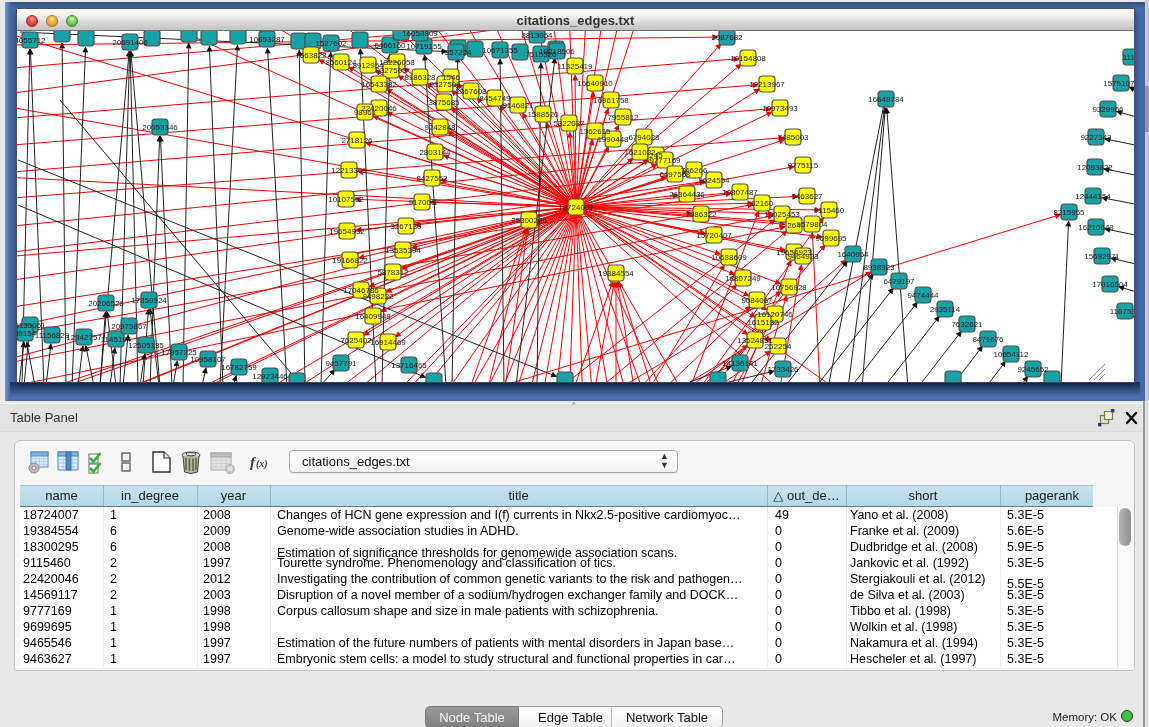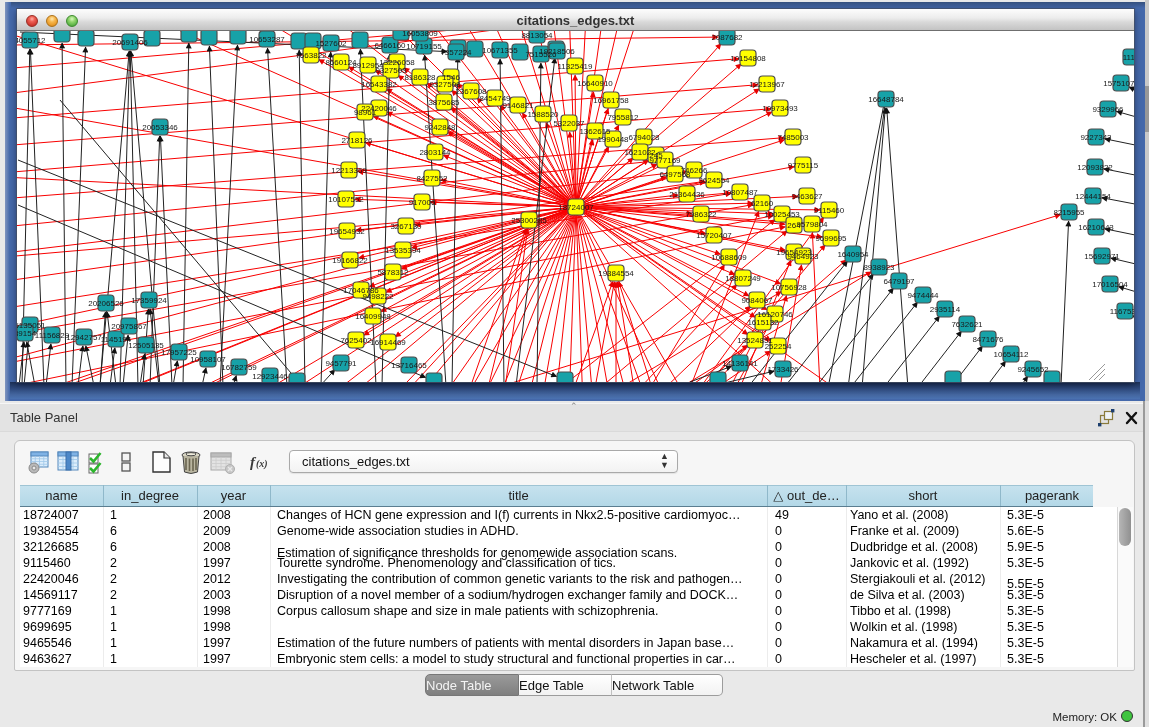--- a/index.html
+++ b/index.html
@@ -42,21 +42,21 @@
 
 #rows { left:20px; top:507px; width:1097px; height:160px; background:#fff; font-size:12.5px; color:#000; }
 .tr { position:absolute; height:16px; width:1097px; }
 .td { position:absolute; white-space:nowrap; overflow:hidden; }
 .cline { position:absolute; top:0; width:1px; height:160px; background:#ececec; }
 
 #vsb { left:1117px; top:507px; width:16px; height:160px; background:#fafafa; border-left:1px solid #d8d8d8; }
 #vsbthumb { left:1119px; top:508px; width:12px; height:38px; background:linear-gradient(90deg,#b6b6b6,#909090); border-radius:6px; }
 
 
-.tab { position:absolute; top:674px; height:22px; font-size:13px; line-height:21px; border:1px solid #9c9c9c; background:linear-gradient(180deg,#ffffff,#f2f2f2); color:#111; }
+.tab { position:absolute; top:706px; height:22px; font-size:13px; text-align:center; line-height:21px; border:1px solid #9c9c9c; background:linear-gradient(180deg,#ffffff,#f2f2f2); color:#111; }
 #tab1 { left:425px; width:94px; border-radius:5px 0 0 5px; background:linear-gradient(180deg,#9a9a9a,#7f7f7f); color:#f4f4f4; border-color:#777; }
 #tab2 { left:519px; width:104px; border-left:none; }
 #tab3 { left:611px; width:112px; border-left:1px solid #c0c0c0; border-radius:0 5px 5px 0; }
 
 #memtext { left:1042px; top:711px; width:75px; text-align:right; font-size:11.5px; color:#222; }
 #memdot { left:1121px; top:710px; width:12px; height:12px; border-radius:50%; background:#3ec43e; border:1.5px solid #333; }
 #rightstrip2 { left:1143px; top:401px; width:2px; height:326px; background:#9a9a9a; }
 #rightstrip3 { left:1145px; top:401px; width:4px; height:326px; background:#e0e0e0; }
 </style>
 </head>
@@ -701,21 +701,21 @@
       <div class="tr" style="top:16px">
         <div class="td" style="left:3px;top:1px">19384554</div>
         <div class="td" style="left:90px;top:1px">6</div>
         <div class="td" style="left:183px;top:1px">2009</div>
         <div class="td" style="left:257px;top:1px;width:494px">Genome-wide association studies in ADHD.</div>
         <div class="td" style="left:755px;top:1px">0</div>
         <div class="td" style="left:830px;top:1px;width:160px">Franke et al. (2009)</div>
         <div class="td" style="left:987px;top:1px">5.6E-5</div>
       </div>
       <div class="tr" style="top:32px">
-        <div class="td" style="left:3px;top:1px">32126685</div>
+        <div class="td" style="left:3px;top:1px">18300295</div>
         <div class="td" style="left:90px;top:1px">6</div>
         <div class="td" style="left:183px;top:1px">2008</div>
         <div class="td" style="left:257px;top:7px;width:494px">Estimation of significance thresholds for genomewide association scans.</div>
         <div class="td" style="left:755px;top:1px">0</div>
         <div class="td" style="left:830px;top:1px;width:160px">Dudbridge et al. (2008)</div>
         <div class="td" style="left:987px;top:1px">5.9E-5</div>
       </div>
       <div class="tr" style="top:48px">
         <div class="td" style="left:3px;top:1px">9115460</div>
         <div class="td" style="left:90px;top:1px">2</div>

